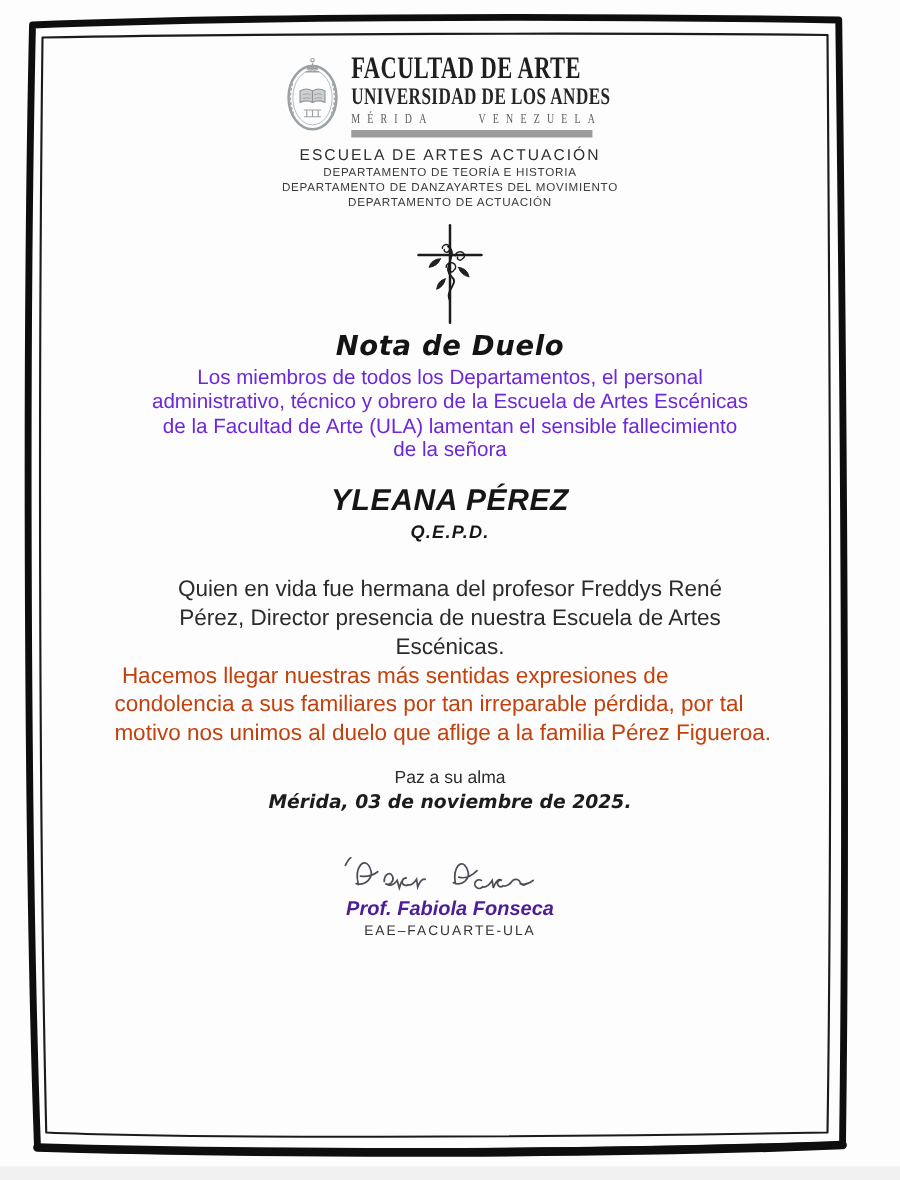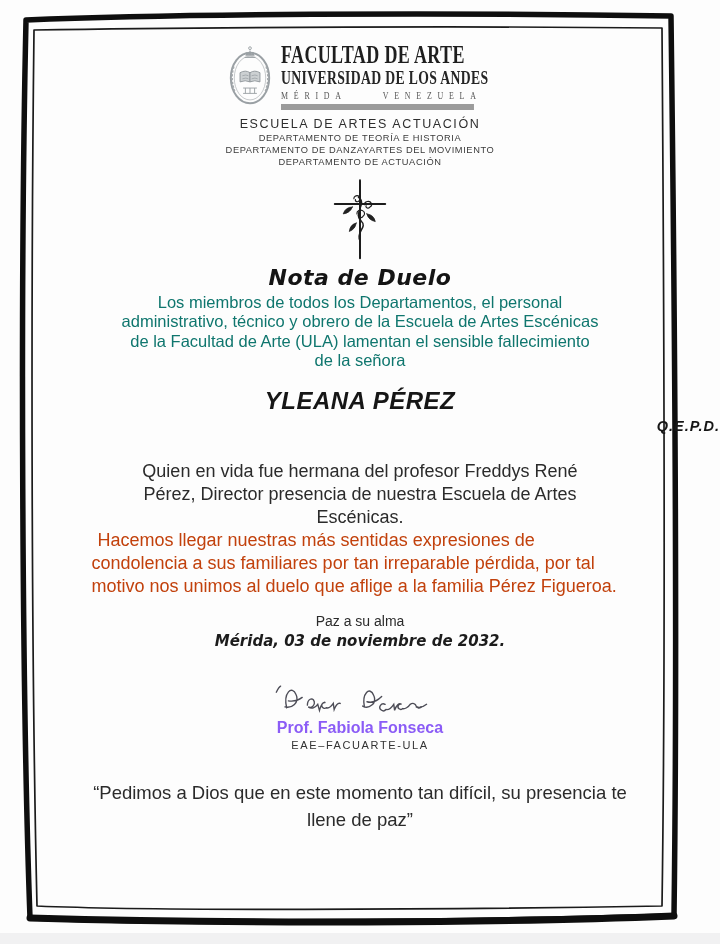--- a/index.html
+++ b/index.html
@@ -40,47 +40,47 @@
 
   
   .note-title {
     margin-top:3px;
     font-family:"DejaVu Sans", sans-serif;
     font-size:22px; font-weight:bold; font-style:italic;
     color:#141414; letter-spacing:0.5px;
   }
   .intro {
     width:482px; margin:3px auto 0 auto;
-    font-size:16.5px; line-height:19.3px; color:#0f766e;
+    font-size:16.5px; line-height:19.3px; color:#6d28d9;
   }
   .deceased {
     margin-top:17px;
     font-size:24px; font-weight:bold; font-style:italic; color:#161616; letter-spacing:0.5px;
   }
-  .rip { margin-top:3px; font-size:14.5px; font-weight:bold; font-style:italic; color:#161616; letter-spacing:1px;text-align:right; }
+  .rip { margin-top:3px; font-size:14.5px; font-weight:bold; font-style:italic; color:#161616; letter-spacing:1px; }
 
   .relation {
     width:490px; margin:26px auto 0 auto;
     font-size:18px; line-height:23px; color:#2b2b2b;
   }
   .condolence {
     width:537px; margin:0 auto; text-align:left; text-indent:6px;
     font-size:18px; line-height:23px; color:#c2410c;
   }
 
   .peace { margin-top:15px; font-size:14px; color:#2b2b2b; }
   .dateline {
     margin-top:3px;
     font-family:"DejaVu Sans", sans-serif;
     font-size:15px; font-weight:bold; font-style:italic; color:#1c1c1c;
   }
 
   
   .sig-wrap { margin-top:31px; height:38px; }
-  .prof { font-size:16px; font-weight:bold; color:#8b5cf6; }
+  .prof { font-size:16px; font-weight:bold; font-style:italic; color:#4c1d95; }
   .org  { margin-top:2px; font-size:11px; letter-spacing:1.6px; color:#333; }
 
   .quote {
     width:548px; margin:28px auto 0 auto;
     font-size:18.5px; line-height:27px; color:#2b2b2b;
   }
 </style>
 </head>
 <body>
 
@@ -143,35 +143,34 @@
 
     <p class="intro">Los miembros de todos los Departamentos, el personal administrativo, técnico y obrero de la Escuela de Artes Escénicas de la Facultad de Arte (ULA) lamentan el sensible fallecimiento de la señora</p>
 
     <div class="deceased">YLEANA PÉREZ</div>
     <div class="rip">Q.E.P.D.</div>
 
     <p class="relation">Quien en vida fue hermana del profesor Freddys René Pérez, Director presencia de nuestra Escuela de Artes Escénicas.</p>
     <p class="condolence">Hacemos llegar nuestras más sentidas expresiones de condolencia a sus familiares por tan irreparable pérdida, por tal motivo nos unimos al duelo que aflige a la familia Pérez Figueroa.</p>
 
     <div class="peace">Paz a su alma</div>
-    <div class="dateline">Mérida, 03 de noviembre de 2032.</div>
+    <div class="dateline">Mérida, 03 de noviembre de 2025.</div>
 
     <div class="sig-wrap">
       <svg width="215" height="38" viewBox="0 0 215 44" aria-hidden="true">
         <g stroke="#4d4d57" fill="none" stroke-width="1.6" stroke-linecap="round">
           <path d="M10,13 q3,-6 5,-7"></path>
           <path d="M22,31 c-4,-17 6,-27 11,-15 c4,9 -5,16 -13,14 m4,-7 c6,1 12,-1 16,-4"></path>
           <path d="M46,28 c0,-7 6,-10 8,-4 c1,4 -3,8 -7,6 c4,3 8,1 11,-3 l2,7 c2,-7 4,-10 7,-9 a3.4,3.4 0 1 0 1,6 c3,1 6,-2 8,-5 l1,7 c2,-5 4,-8 7,-7"></path>
           <path d="M112,30 c-3,-15 6,-25 11,-13 c4,9 -6,16 -13,12 m5,-5 c7,2 13,-2 17,-6"></path>
           <path d="M136,27 a4,4 0 1 0 1,6 c4,1 7,-3 9,-6 l1,7 c2,-6 5,-9 8,-7 a3,3 0 1 0 1,5 c3,1 7,-2 9,-5 c3,-2 6,-1 7,2 q2,4 6,1"></path>
           <path d="M172,30 q6,2 12,-3"></path>
         </g>
       </svg>
     </div>
     <div class="prof">Prof. Fabiola Fonseca</div>
     <div class="org">EAE–FACUARTE-ULA</div>
 
-    <p class="quote">“Pedimos a Dios que en este momento tan difícil, su presencia te llene de paz”</p>
 
   </div>
 
   <div class="bottom-strip"></div>
 </div>
 
 </body></html>

